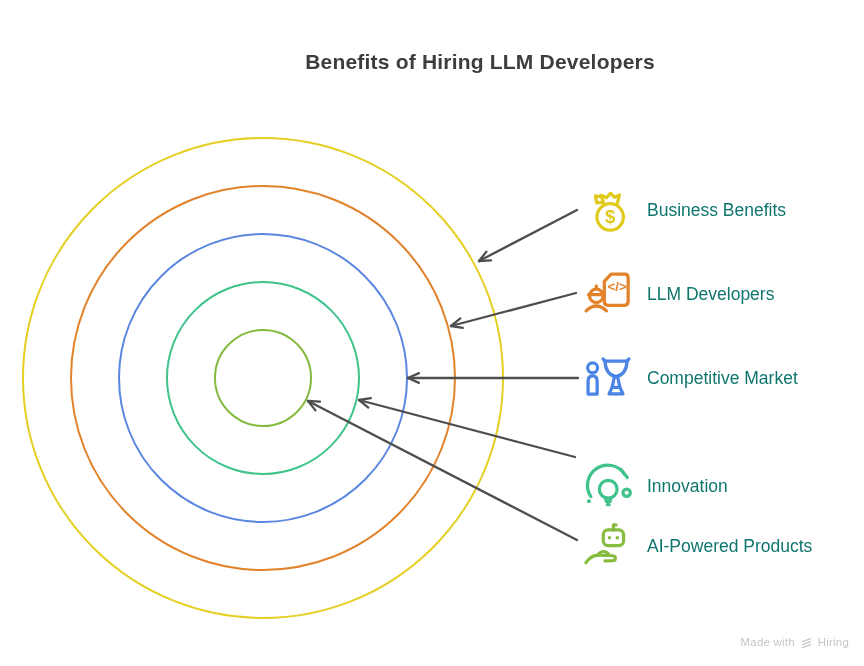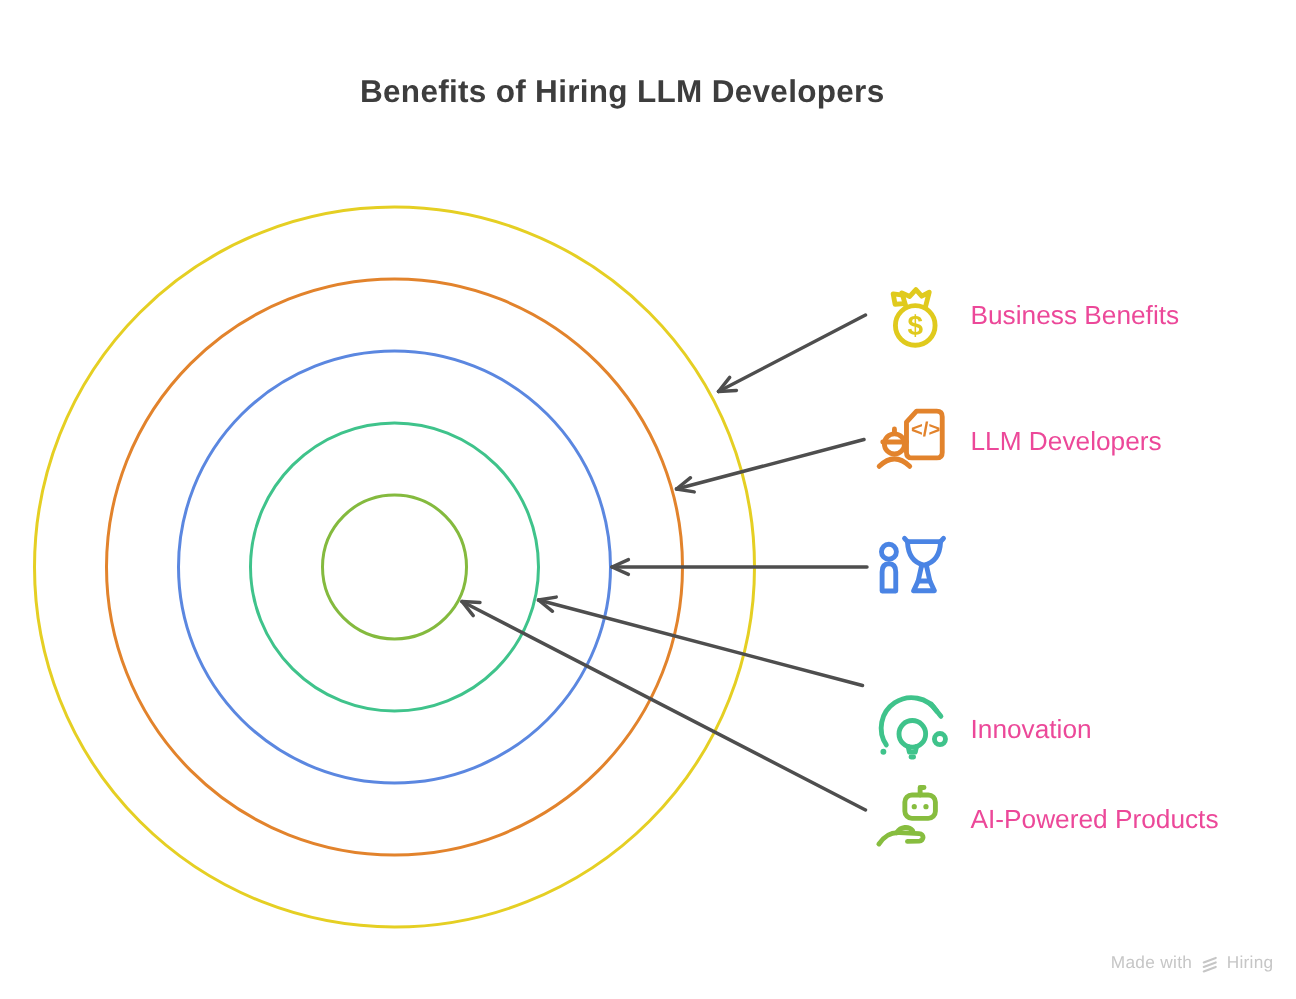--- a/index.html
+++ b/index.html
@@ -1,32 +1,32 @@
 <!DOCTYPE html>
 <html><head>
 <meta charset="utf-8">
 <style>
   html,body{margin:0;padding:0;background:#ffffff;}
   .stage{
     position:relative;width:864px;height:666px;background:#ffffff;overflow:hidden;
     font-family:"Liberation Sans",sans-serif;
   }
   .title{
-    position:absolute;left:240px;top:50px;width:480px;text-align:left;
+    position:absolute;left:240px;top:50px;width:480px;text-align:center;
     font-size:21px;font-weight:bold;color:#3d3d3d;letter-spacing:.2px;white-space:nowrap;
   }
   .rings-svg{position:absolute;left:0;top:0;}
   .legend-item{
     position:absolute;left:582px;height:56px;display:flex;align-items:center;gap:13px;
   }
   .legend-item:nth-of-type(1){top:182px;}
   .legend-icon{width:52px;height:52px;flex:none;}
   .legend-icon svg{width:100%;height:100%;display:block;}
   .legend-label{
-    font-size:17.5px;color:#ec4899;white-space:nowrap;
+    font-size:17.5px;color:#0f766e;white-space:nowrap;
   }
   .watermark{
     position:absolute;right:15px;bottom:17px;display:flex;gap:5px;
     color:#c6c6c6;font-size:11.5px;letter-spacing:.2px;
   }
   .watermark svg{display:block;}
 </style>
 </head>
 <body>
 
@@ -97,20 +97,21 @@
     <span class="legend-icon">
       <svg viewBox="0 0 24 24" fill="none" stroke="currentColor" stroke-width="1.5" stroke-linecap="round" stroke-linejoin="round">
         <circle cx="4.9" cy="7.3" r="2.3"></circle>
         <path d="M2.8,19.4 V13.5 Q2.8,11 4.9,11 Q7,11 7,13.5 V19.4 Z"></path>
         <path d="M10.6,4.2 H20.8 C20.6,8.6 18.6,10.8 15.7,11.4 C12.8,10.8 10.8,8.6 10.6,4.2 Z"></path>
         <path d="M10.6,4.2 L9.7,3.2 M20.8,4.2 L21.7,3.2"></path>
         <path d="M15.0,11.4 L13.9,16.3 M16.4,11.4 L17.5,16.3"></path>
         <path d="M12.5,19.3 H18.9 L17.5,16.3 H13.9 Z"></path>
       </svg>
     </span>
+    <span class="legend-label">Competitive Market</span>
   </div>
 
   <div class="legend-item" style="top: 458px; color: rgb(63, 195, 139); text-align: right;">
     <span class="legend-icon">
       <svg viewBox="0 0 24 24" fill="none" stroke="currentColor" stroke-width="1.5" stroke-linecap="round" stroke-linejoin="round">
         <path d="M4.1,16.9 A8.7,8.7 0 1 1 19.6,6.5"></path>
         <path d="M17.9,4.3 L20.9,8.1"></path>
         <circle cx="20.6" cy="15.1" r="1.7"></circle>
         <circle cx="3.2" cy="19" r="0.9" fill="currentColor" stroke="none"></circle>
         <circle cx="12.1" cy="13.5" r="4.1"></circle>

